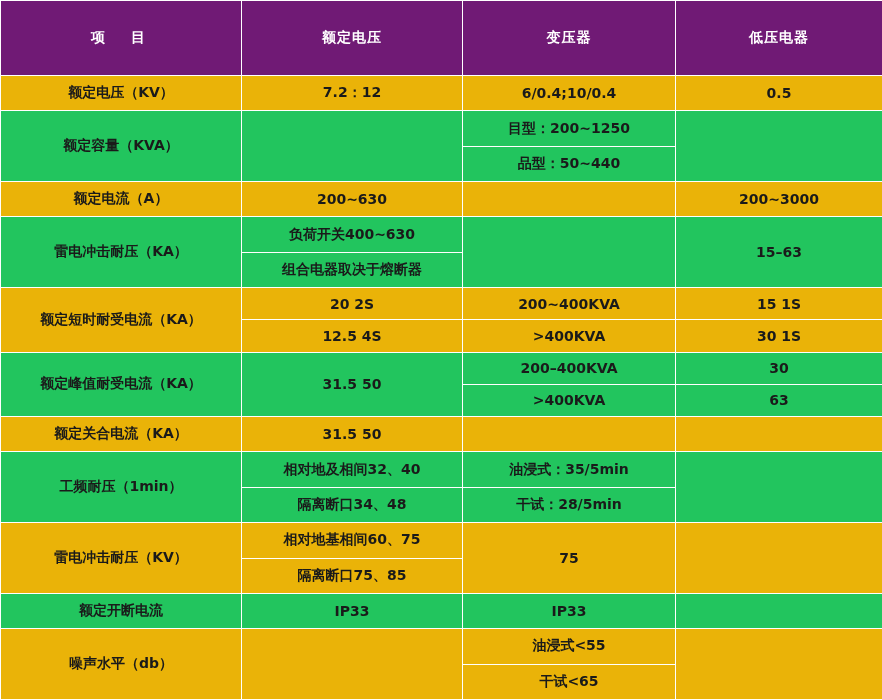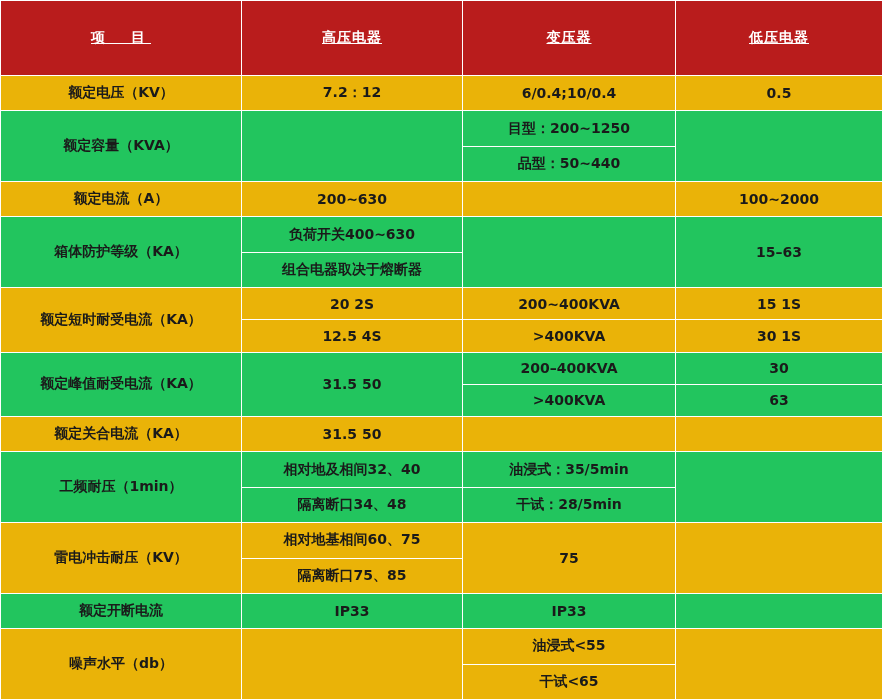--- a/index.html
+++ b/index.html
@@ -23,27 +23,26 @@
   table.spec td, table.spec th {
     border: 1px solid #ffffff;
     text-align: center;
     vertical-align: middle;
     font-size: 14px;
     font-weight: bold;
     padding: 2px 4px;
     box-sizing: border-box;
   }
   thead th {
-    background: #b91c1c;
+    background: #701a75;
     color: #ffffff;
     font-size: 17px;
     letter-spacing: 1px;
     height: 75px;
     border: 1px solid #b01028;
-    text-decoration: underline;
   }
   thead th.first {
     letter-spacing: 6px;
   }
   
   tr.band-light td { background: #eab308; }
   tr.band-dark td  { background: #22c55e; margin-left: 40px; }
   td.label {
     font-size: 14px;
   }
@@ -62,21 +61,21 @@
 <table class="spec">
   <colgroup>
     <col class="c1">
       <col class="c2">
       <col class="c3">
       <col class="c4">
   </colgroup>
   <thead>
     <tr>
       <th class="first">项　目</th>
-      <th>高压电器</th>
+      <th>额定电压</th>
       <th>变压器</th>
       <th>低压电器</th>
     </tr>
   </thead>
   <tbody>
 
     <tr class="band-light">
       <td class="label">额定电压（KV）</td>
       <td class="v">7.2：12</td>
       <td class="v">6/0.4;10/0.4</td>
@@ -90,25 +89,25 @@
       <td class="v" rowspan="2"></td>
     </tr>
     <tr class="band-dark">
       <td class="v">品型：50~440</td>
     </tr>
 
     <tr class="band-light">
       <td class="label">额定电流（A）</td>
       <td class="v">200~630</td>
       <td class="v"></td>
-      <td class="v">100~2000</td>
+      <td class="v">200~3000</td>
     </tr>
 
     <tr class="band-dark">
-      <td class="label" rowspan="2">箱体防护等级（KA）</td>
+      <td class="label" rowspan="2">雷电冲击耐压（KA）</td>
       <td class="v">负荷开关400~630</td>
       <td class="v" rowspan="2"></td>
       <td class="v" rowspan="2">15–63</td>
     </tr>
     <tr class="band-dark">
       <td class="v">组合电器取决于熔断器</td>
     </tr>
 
     <tr class="band-light">
       <td class="label" rowspan="2">额定短时耐受电流（KA）</td>

